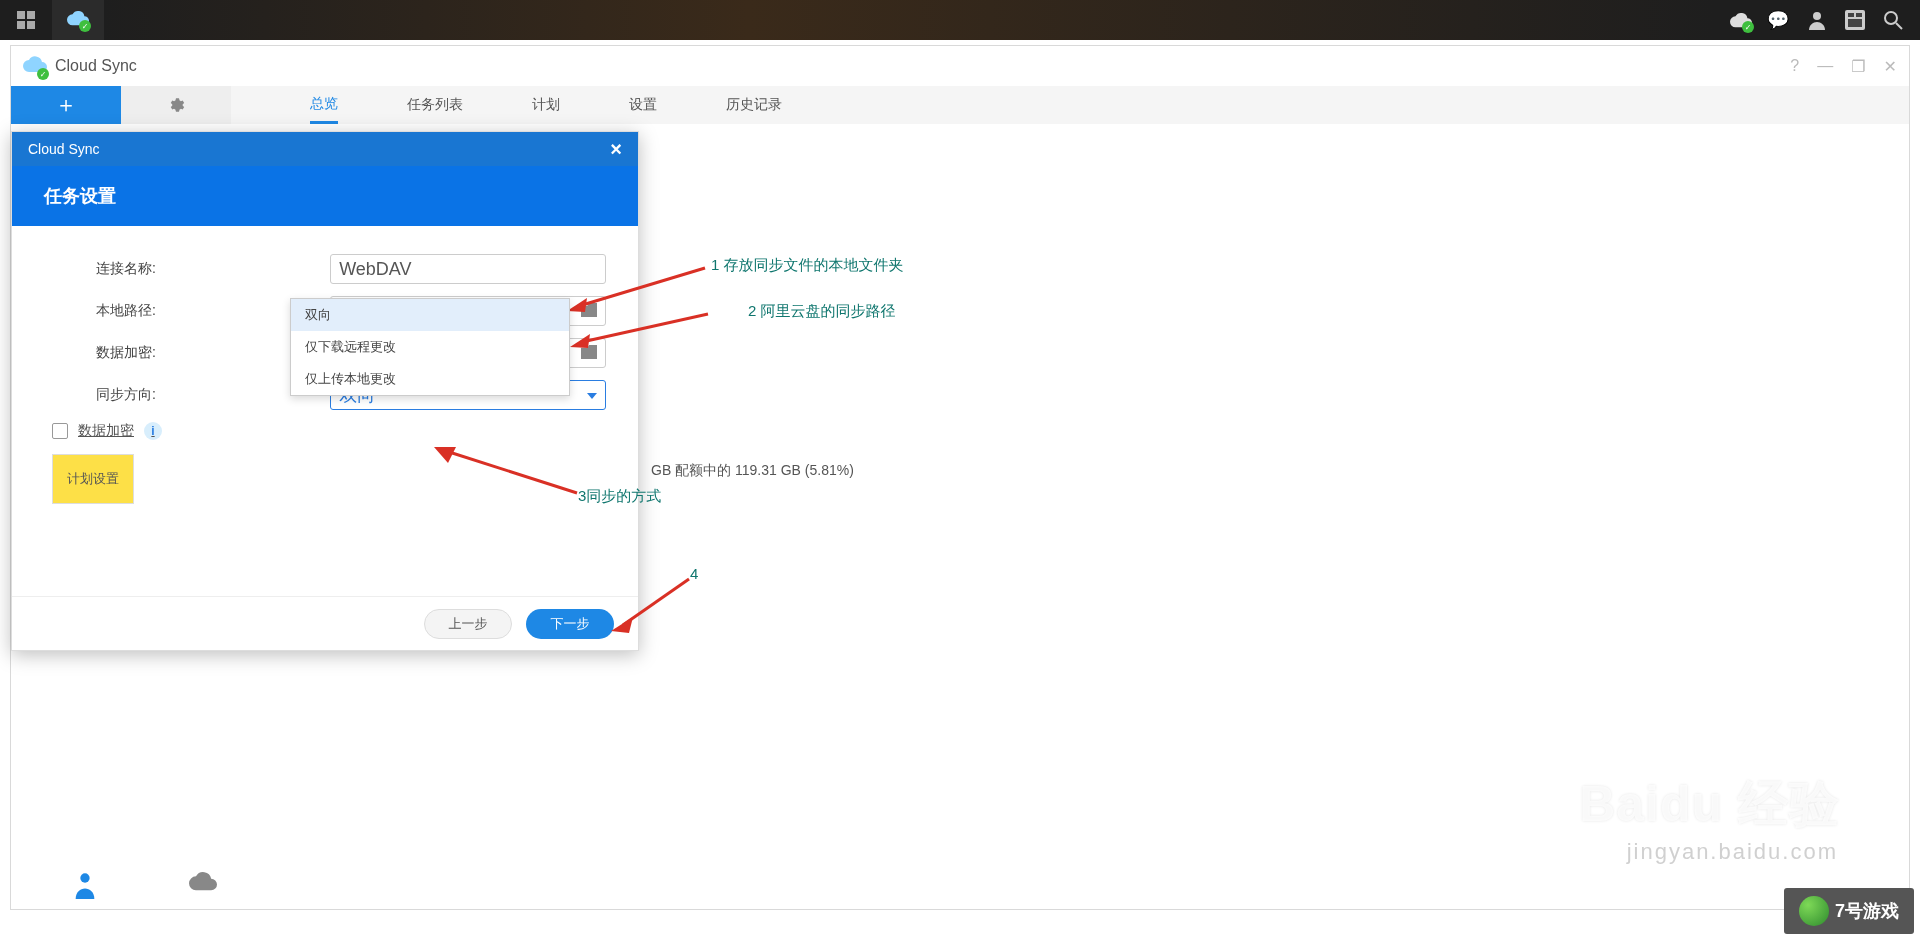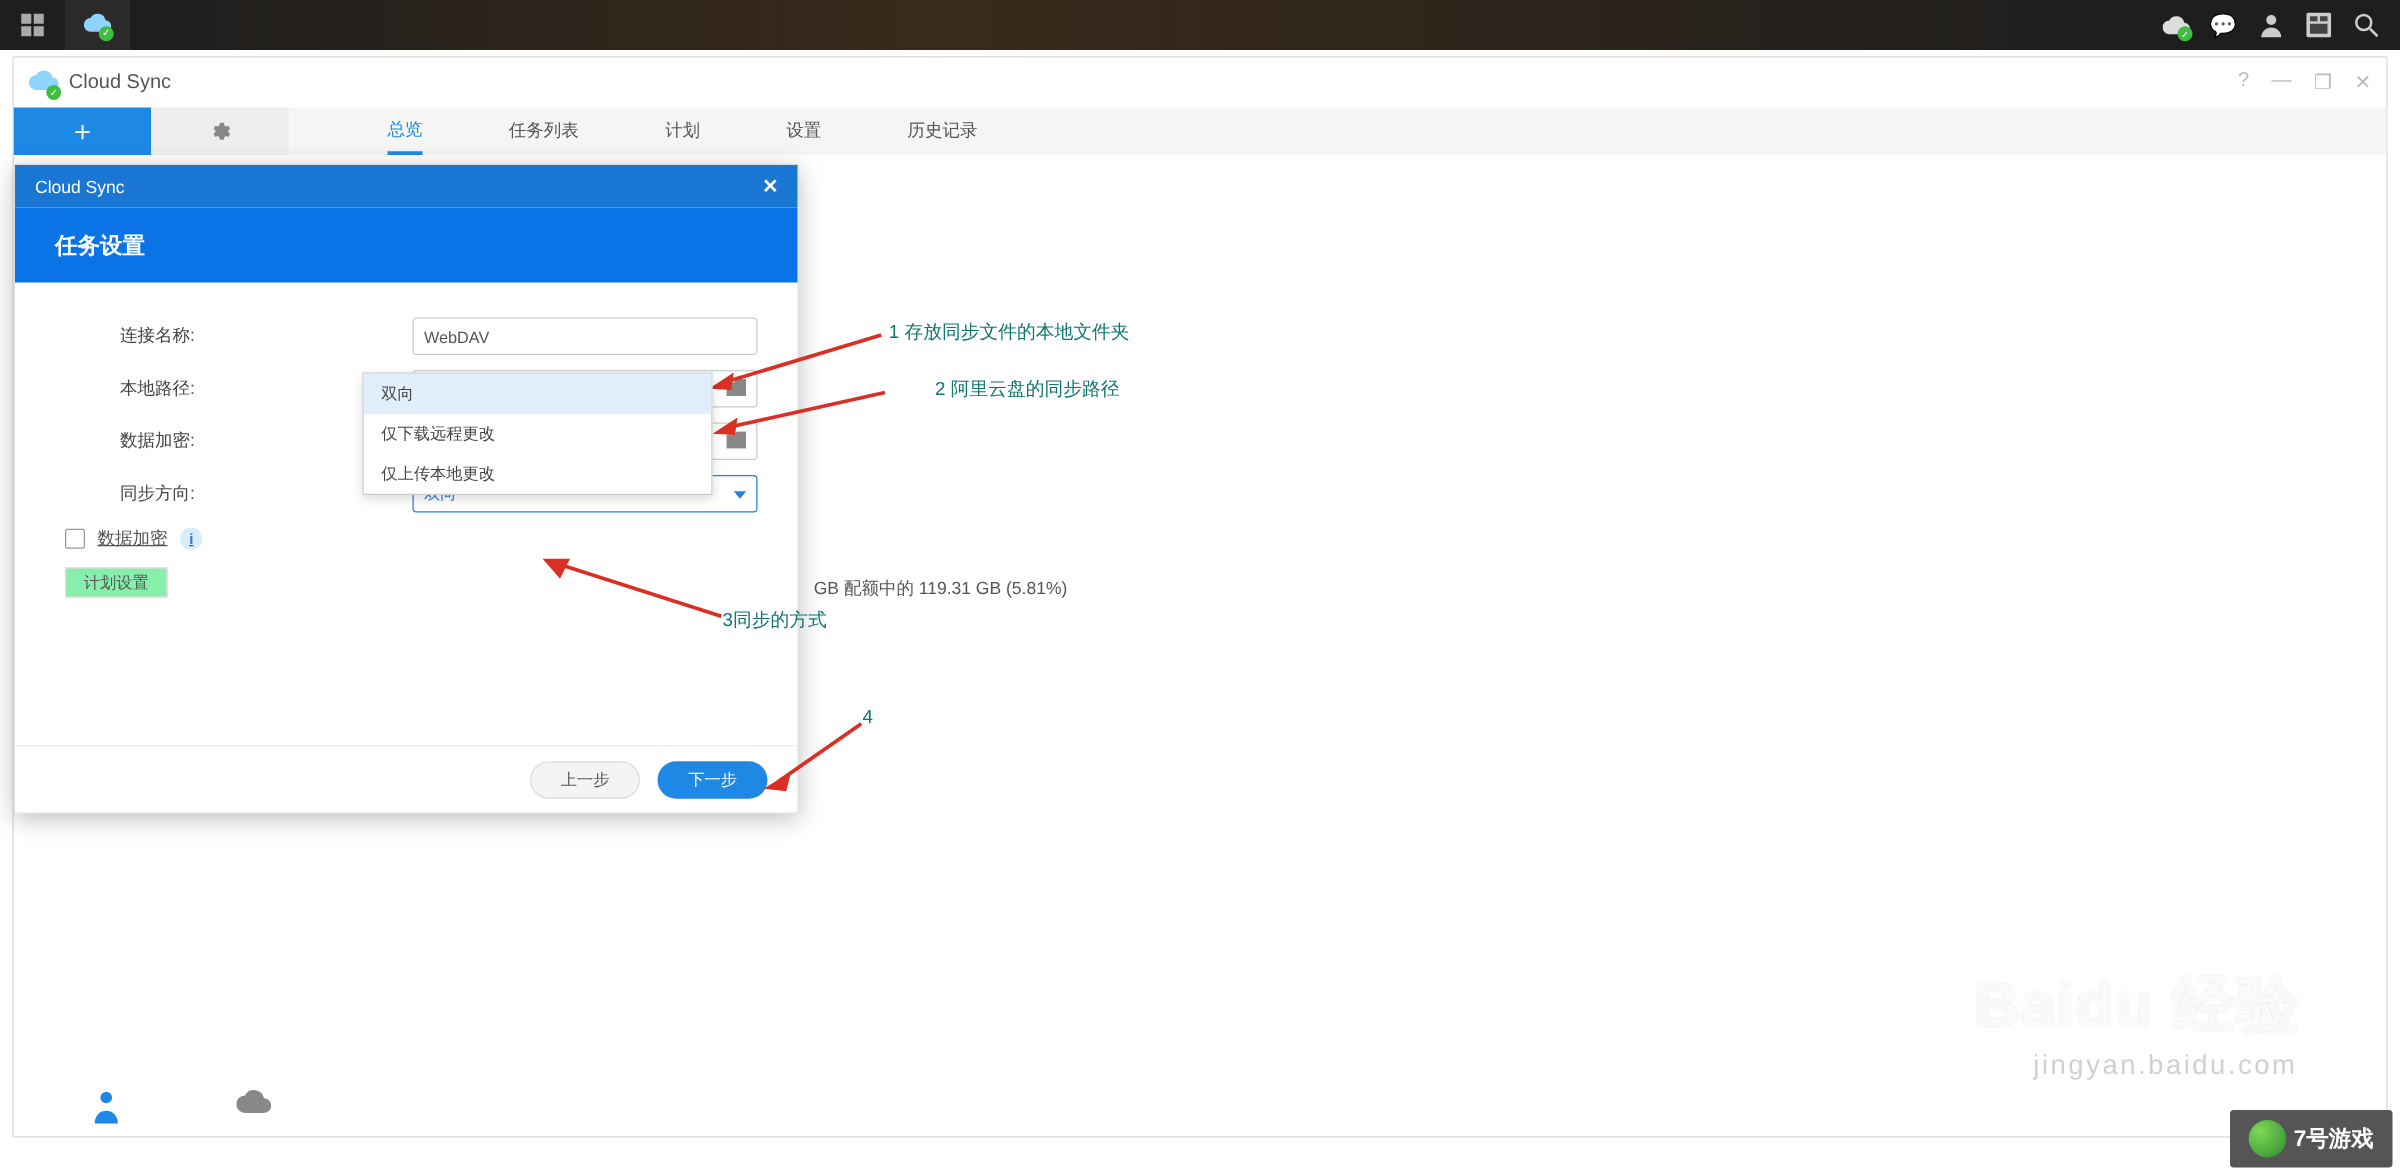--- a/index.html
+++ b/index.html
@@ -39,28 +39,28 @@
   .bg-content { position:absolute; left:640px; top:416px; color:#555; font-size:14px; }
 
   
   .modal { position:absolute; left:11px; top:131px; width:628px; background:#fff; box-shadow:0 4px 18px rgba(0,0,0,.25); border:1px solid #ddd; }
   .modal-hdr1 { background:#1976d2; color:#fff; height:34px; display:flex; align-items:center; padding:0 16px; font-size:14px; }
   .modal-hdr1 .close{margin-left:auto;cursor:pointer;font-size:20px;font-weight:bold;}
   .modal-hdr2 { background:#0a73e6; color:#fff; height:60px; display:flex; align-items:center; padding:0 32px; font-size:18px; font-weight:bold; }
   .modal-body { padding:28px 32px 18px 40px; min-height:370px; }
   .form-row { display:flex; align-items:center; margin-bottom:12px; font-size:14px; color:#444; position:relative; }
   .form-row label{ width:238px;margin-left:44px; }
-  .form-row .input { width:280px; height:30px; border:1px solid #ccc; border-radius:3px; padding:0 8px; display:flex; align-items:center; font-size:13px; color:#555; background:#fff; position:relative; }
+  .form-row .input { width:280px; height:30px; border:1px solid #ccc; border-radius:3px; padding:0 8px; display:flex; align-items:center; font-size:18px; color:#555; background:#fff; position:relative; }
   .input.browse::after{ content:""; position:absolute; right:8px; top:6px; width:16px; height:14px; background:#888; clip-path: polygon(0 20%, 40% 20%, 50% 0, 100% 0, 100% 100%, 0 100%);}
   .input.dropdown{ border-color:#2a7de1; color:#2a7de1; cursor:pointer;}
   .caret{ position:absolute; right:8px; top:12px; width:0;height:0;border-left:5px solid transparent;border-right:5px solid transparent;border-top:6px solid #2a7de1; }
   .checkbox-row{ display:flex; align-items:center; gap:10px; font-size:14px; color:#555; margin:8px 0 14px 0;text-decoration:underline;}
   .checkbox{ width:16px;height:16px;border:1px solid #999;border-radius:2px;background:#fff;cursor:pointer;}
   .info-dot{width:18px;height:18px;border-radius:50%;background:#d8eefc;color:#2a7de1;display:flex;align-items:center;justify-content:center;font-size:12px;font-weight:bold;}
-  .schedule-btn{ display:inline-block; background:#86efac; border:1px solid #ddd; padding:2px 14px; font-size:13px; color:#555; cursor:pointer;text-align:right;}
+  .schedule-btn{ display:inline-block; background:#fde047; border:1px solid #ddd; padding:15px 14px; font-size:13px; color:#555; cursor:pointer;text-align:right;}
   .dropdown-menu{ position:absolute; left:278px; top:166px; width:280px; background:#fff; border:1px solid #ccc; box-shadow:0 3px 8px rgba(0,0,0,.15); z-index:5;}
   .dd-item{ padding:7px 14px; font-size:13px; color:#444; cursor:pointer;}
   .dd-item.selected{ background:#e2eefb; }
   .modal-footer{ height:54px; border-top:1px solid #eee; display:flex; align-items:center; justify-content:flex-end; gap:14px; padding:0 24px;}
   .btn{ min-width:88px; height:30px; border-radius:15px; display:flex;align-items:center;justify-content:center; font-size:13px; cursor:pointer;}
   .btn-secondary{ background:#f4f4f4; border:1px solid #ddd; color:#555;}
   .btn-primary{ background:#1e88e5; color:#fff; border:none;}
 
   
   .anno{ position:absolute; color:#0f766e; font-size:15px; white-space:nowrap; z-index:2; }

